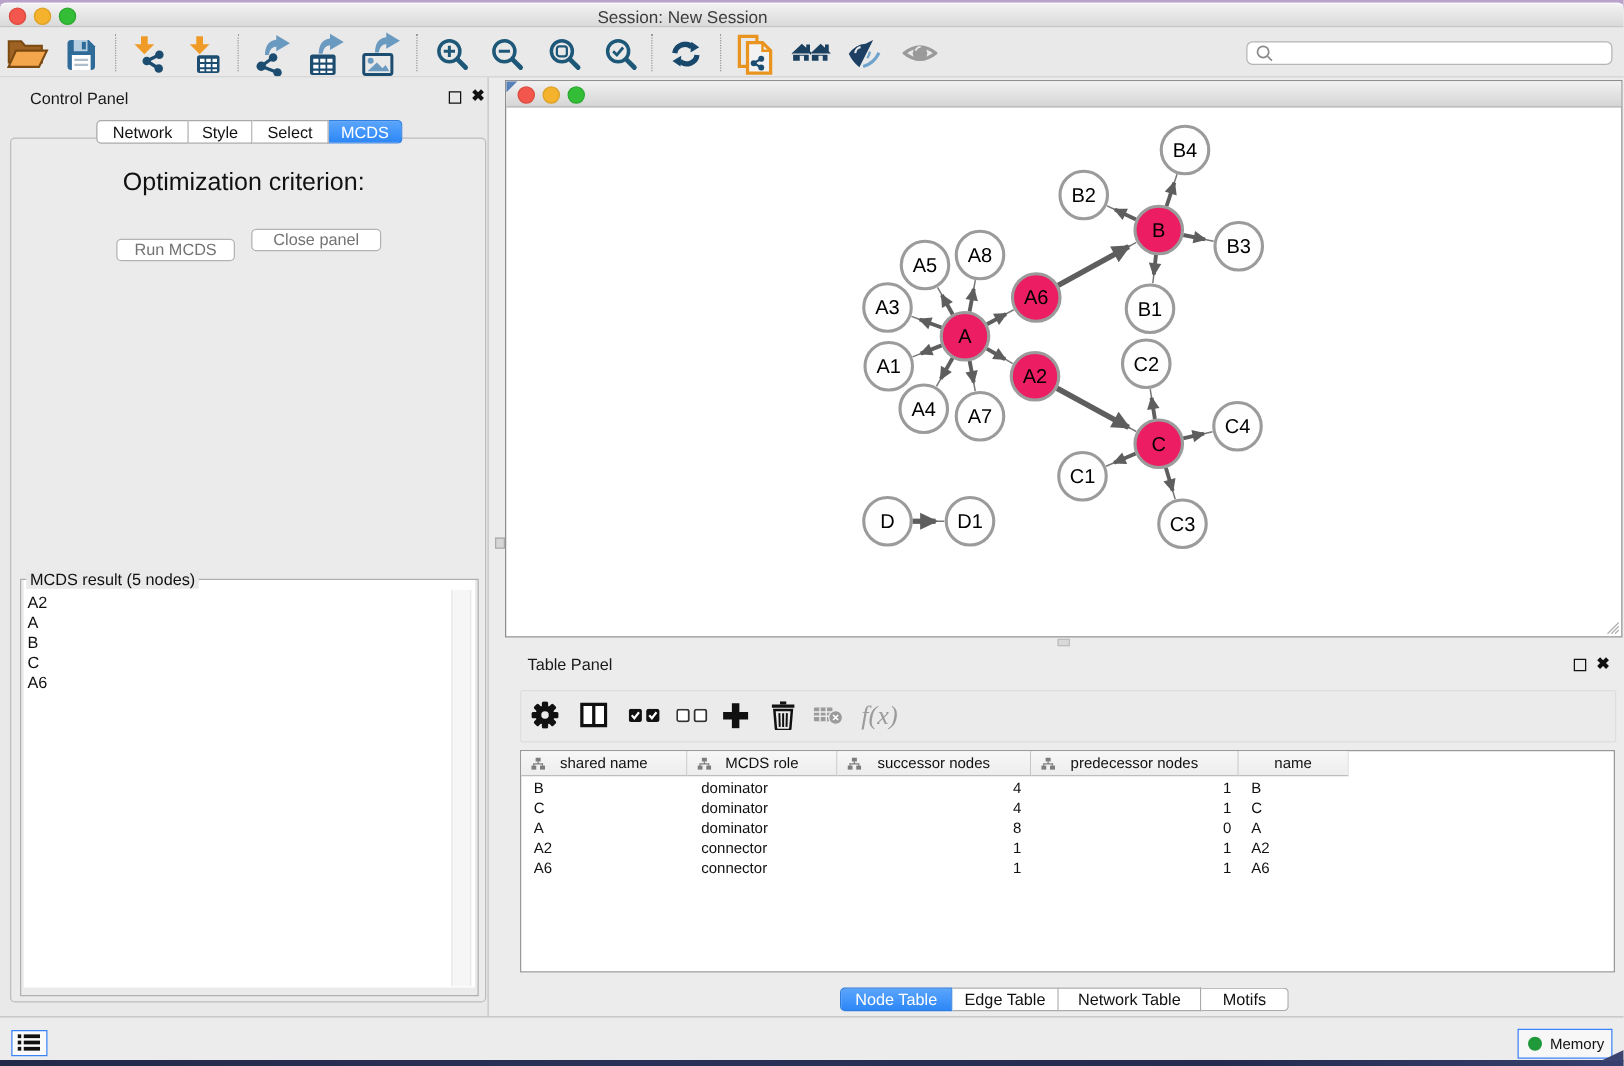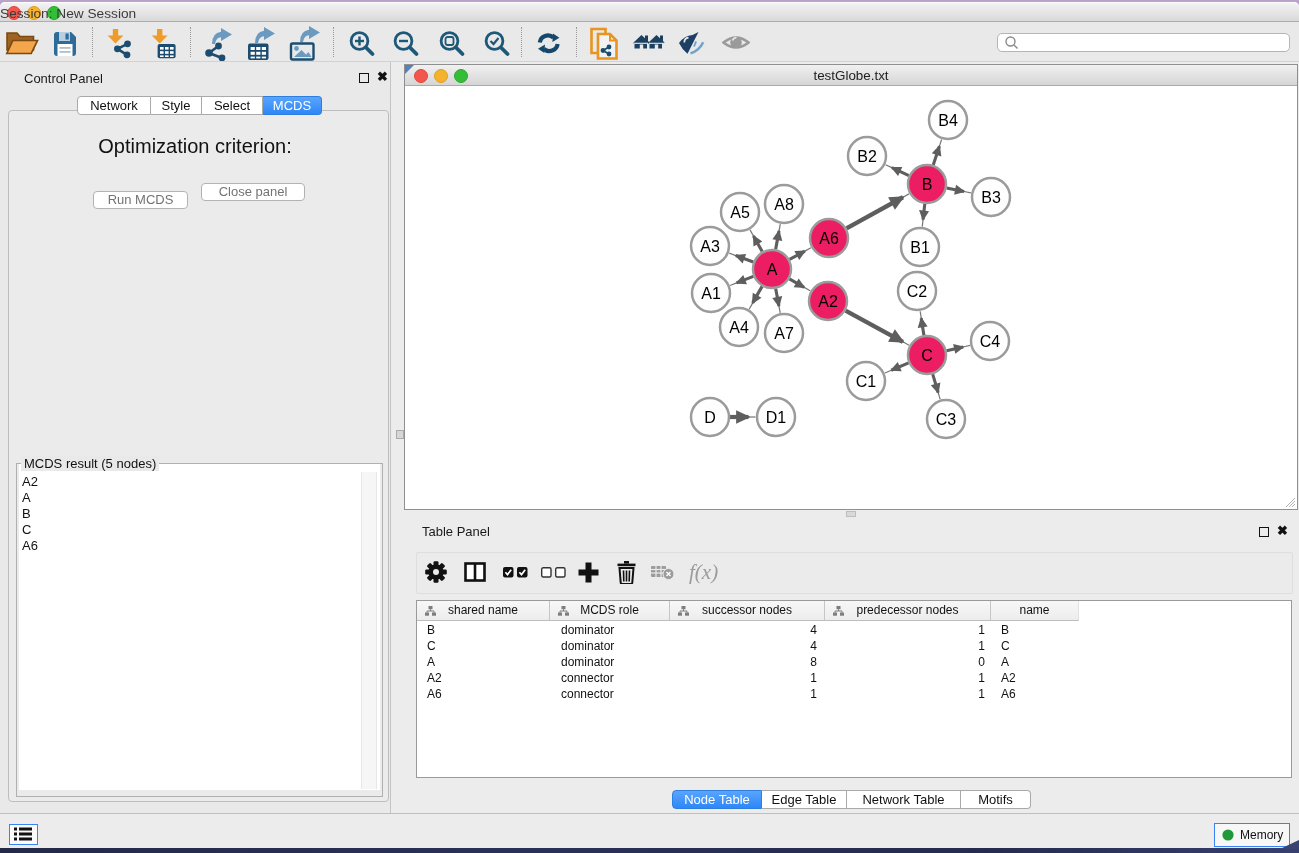--- a/index.html
+++ b/index.html
@@ -5,21 +5,21 @@
   html,body{margin:0;padding:0;}
   body{width:1299px;height:853px;position:relative;overflow:hidden;
        font-family:"Liberation Sans",sans-serif;background:#ececec;}
   .abs{position:absolute;}
   
   #wp-top{left:0;top:0;width:1299px;height:7px;background:#b9a3cb;}
   
   #titlebar{left:0;top:2px;width:1299px;height:19px;border-radius:5px 5px 0 0;
     background:linear-gradient(#f4f4f4,#d9d9d9);border-bottom:1px solid #adadad;box-shadow:inset 0 1px 0 #fdfdfd;}
   .light{position:absolute;border-radius:50%;width:12px;height:12px;top:4px;}
-  #title-text{left:0;top:4px;width:1092px;text-align:left;font-size:13.7px;color:#3c3c3c;}
+  #title-text{left:0;top:4px;width:1092px;text-align:center;font-size:13.7px;color:#3c3c3c;}
   
   #toolbar{left:0;top:22px;width:1299px;height:39px;background:#e9e9e9;border-bottom:1px solid #d2d2d2;}
   .tsep{position:absolute;top:5px;height:30px;width:0;border-left:1px dotted #9a9a9a;}
   .ticon{position:absolute;top:0;}
   #searchbox{left:997px;top:11px;width:291px;height:17px;background:#fff;
      border:1px solid #b5b5b5;border-radius:5px;}
   
   #cpanel{left:0;top:62px;width:390px;height:751px;background:#e9e9e9;border-right:1px solid #c4c4c4;}
   #cpanel .hdr{left:24px;top:9px;font-size:13px;color:#1a1a1a;}
   #cp-box{left:8px;top:48px;width:379px;height:690px;border:1px solid #bdbdbd;border-radius:4px;background:#ebebeb;}
@@ -248,21 +248,20 @@
 <div class="abs" style="left:396px;top:430px;width:6px;height:7px;background:#d6d6d6;border:1px solid #ababab;"></div>
 <div class="abs" style="left:846px;top:511px;width:8px;height:4px;background:#d9d9d9;border:1px solid #bdbdbd;"></div>
 <div id="gwin" class="abs">
   <svg width="9" height="9" style="position:absolute;left:0;top:0;z-index:5">
       <path d="M0 0 L9 0 L0 9 Z" fill="#3d6db0" opacity="0.85"></path>
     </svg>
   <div id="gtitle">
     <div class="light" style="left:9px;top:4px;background:#f2564c;border:0.5px solid #dd4a3e;"></div>
     <div class="light" style="left:29px;top:4px;background:#f5b32d;border:0.5px solid #dda024;"></div>
     <div class="light" style="left:49px;top:4px;background:#34be37;border:0.5px solid #2aa82e;"></div>
-    <div class="t">testGlobe.txt</div>
   </div>
   <svg id="graph" width="890" height="422" viewBox="405 86 890 422" style="position:absolute;left:0;top:21px;">
     <defs>
       <marker id="ah" viewBox="0 0 10 10" refX="8.7" refY="5" markerWidth="3.6" markerHeight="3.6" orient="auto-start-reverse">
         <path d="M0.5 0.5 L10 5 L0.5 9.5 z" fill="#5e5e5e"></path>
       </marker>
     </defs>
     <g id="edges" stroke="#5e5e5e" marker-end="url(#ah)">
         <line x1="753.4622058094601" y1="235.97955409810072" x2="750.0354625125066" y2="229.87566760040238" stroke-width="1.2" marker-end="none" stroke="#777"></line>
         <line x1="762.2093048658472" y1="251.56032429229037" x2="753.4622058094601" y2="235.97955409810072" stroke-width="3.1"></line>

